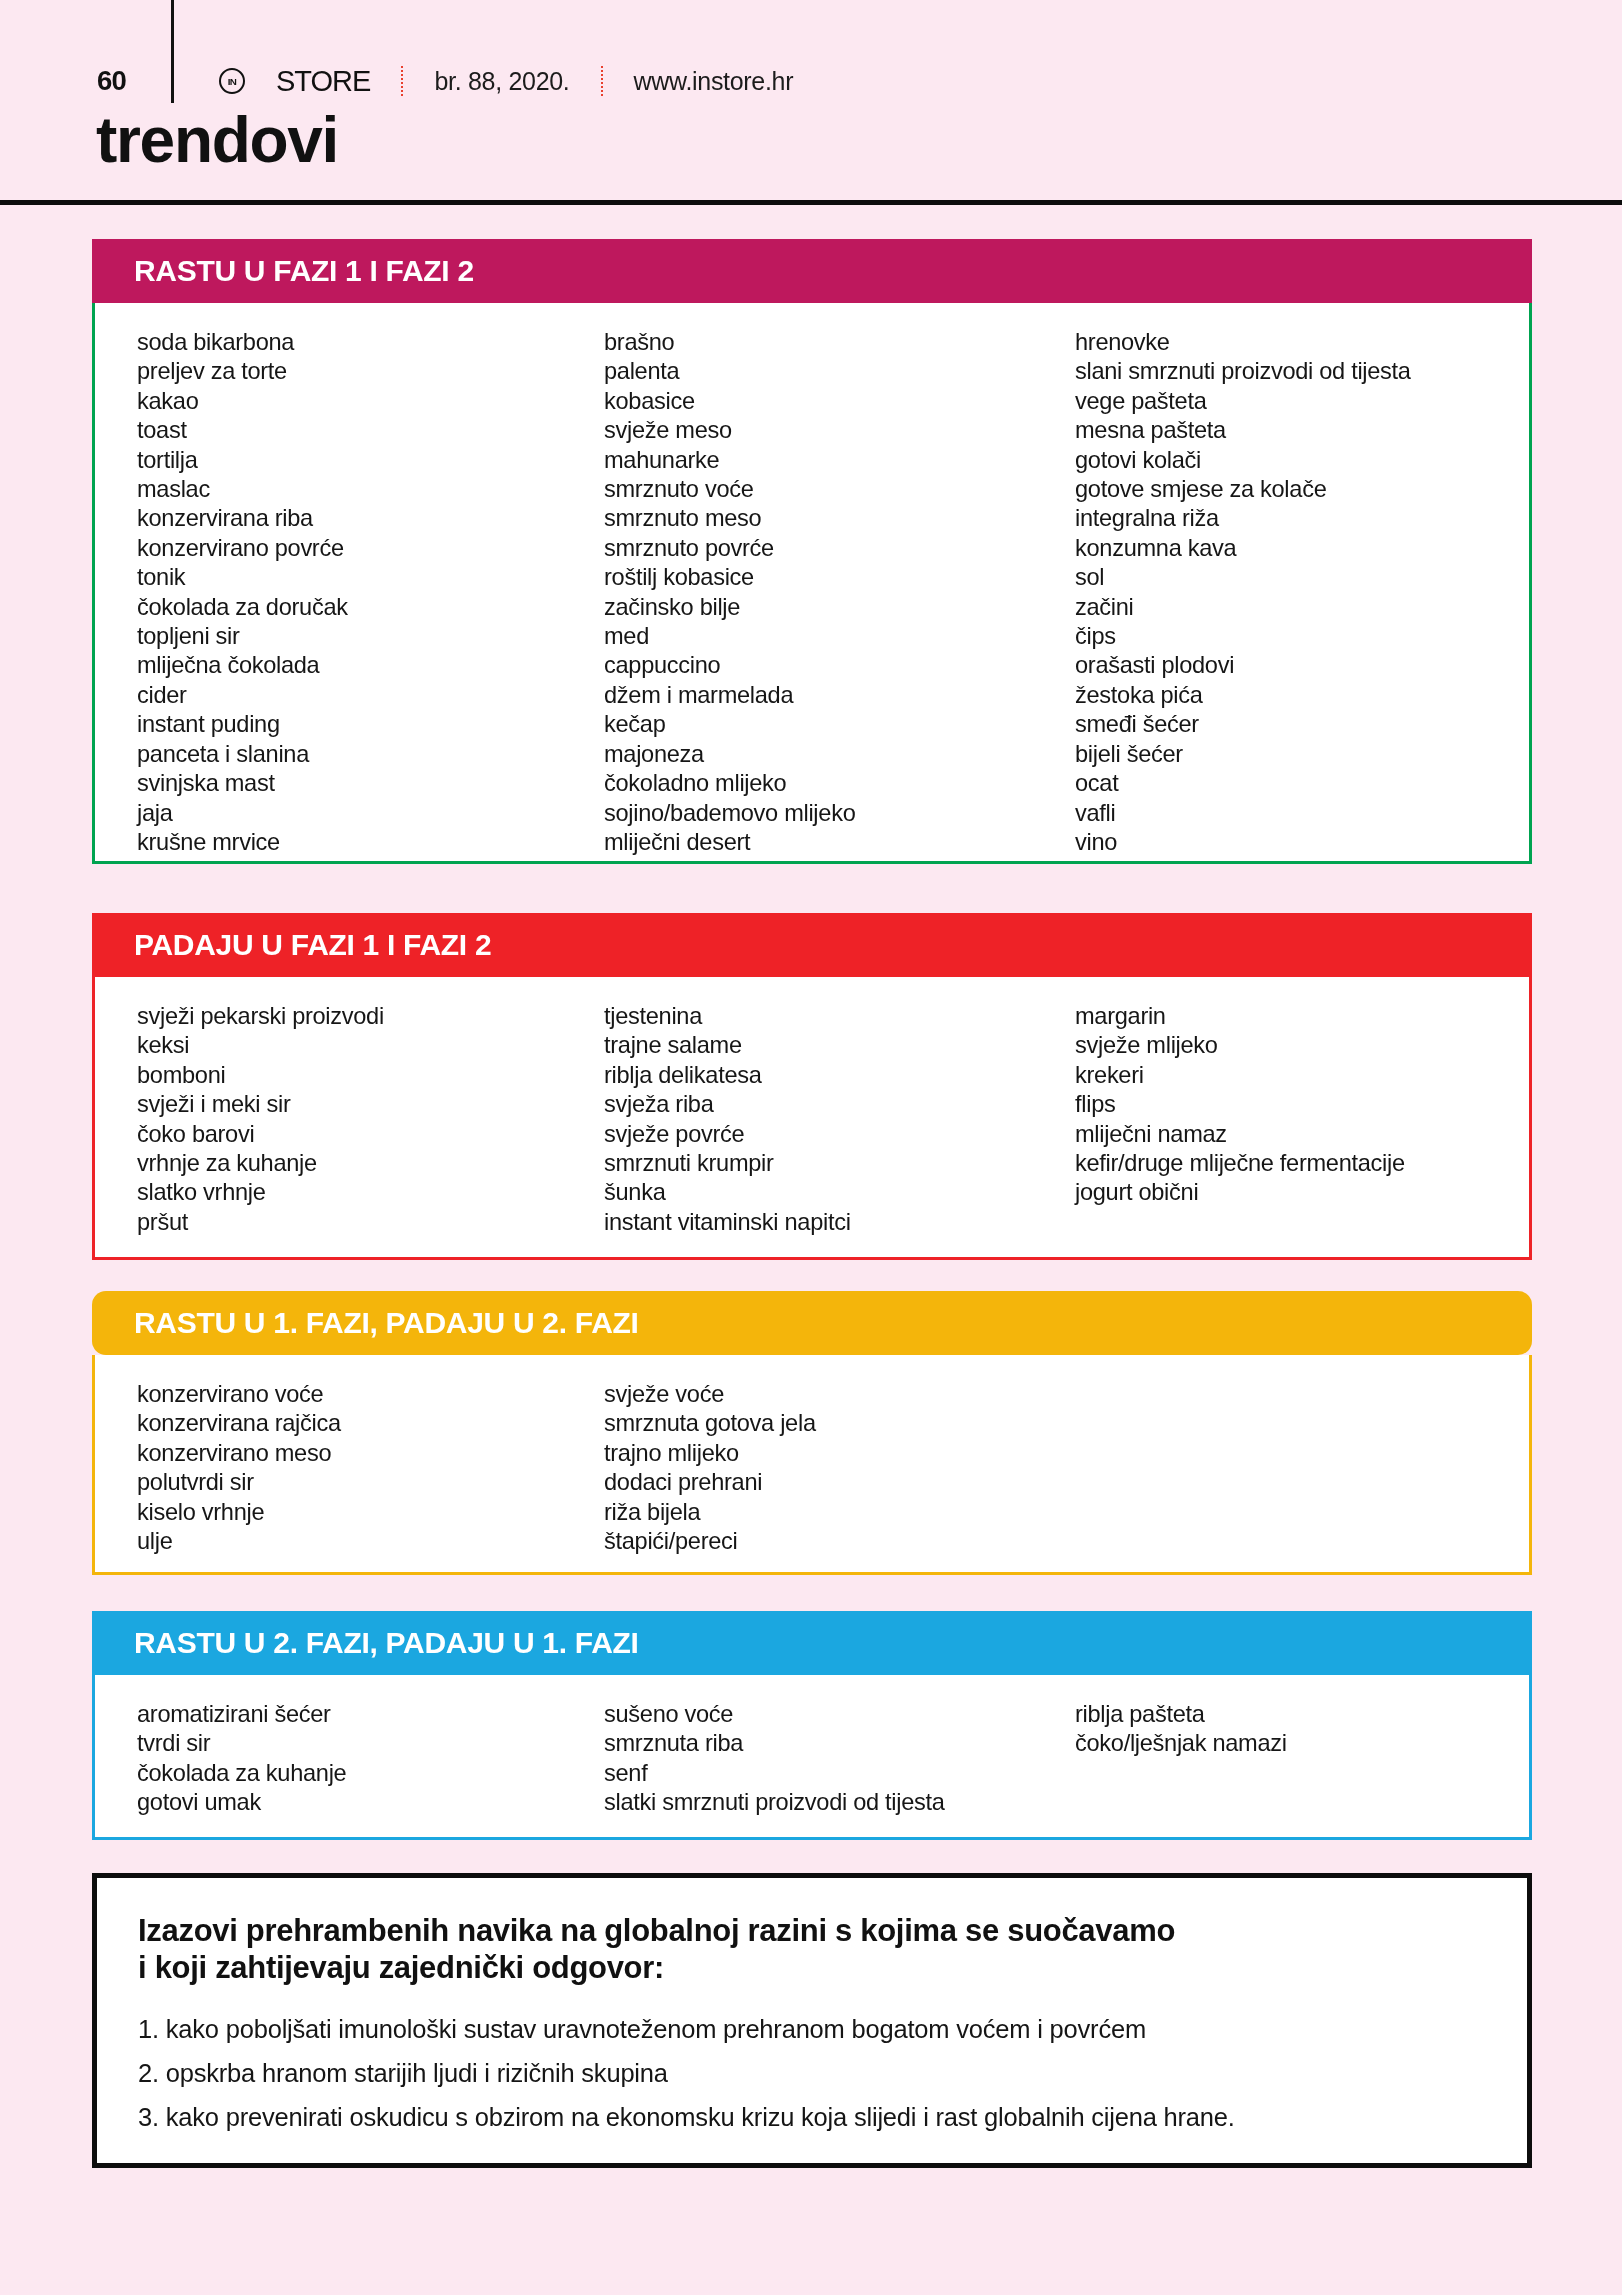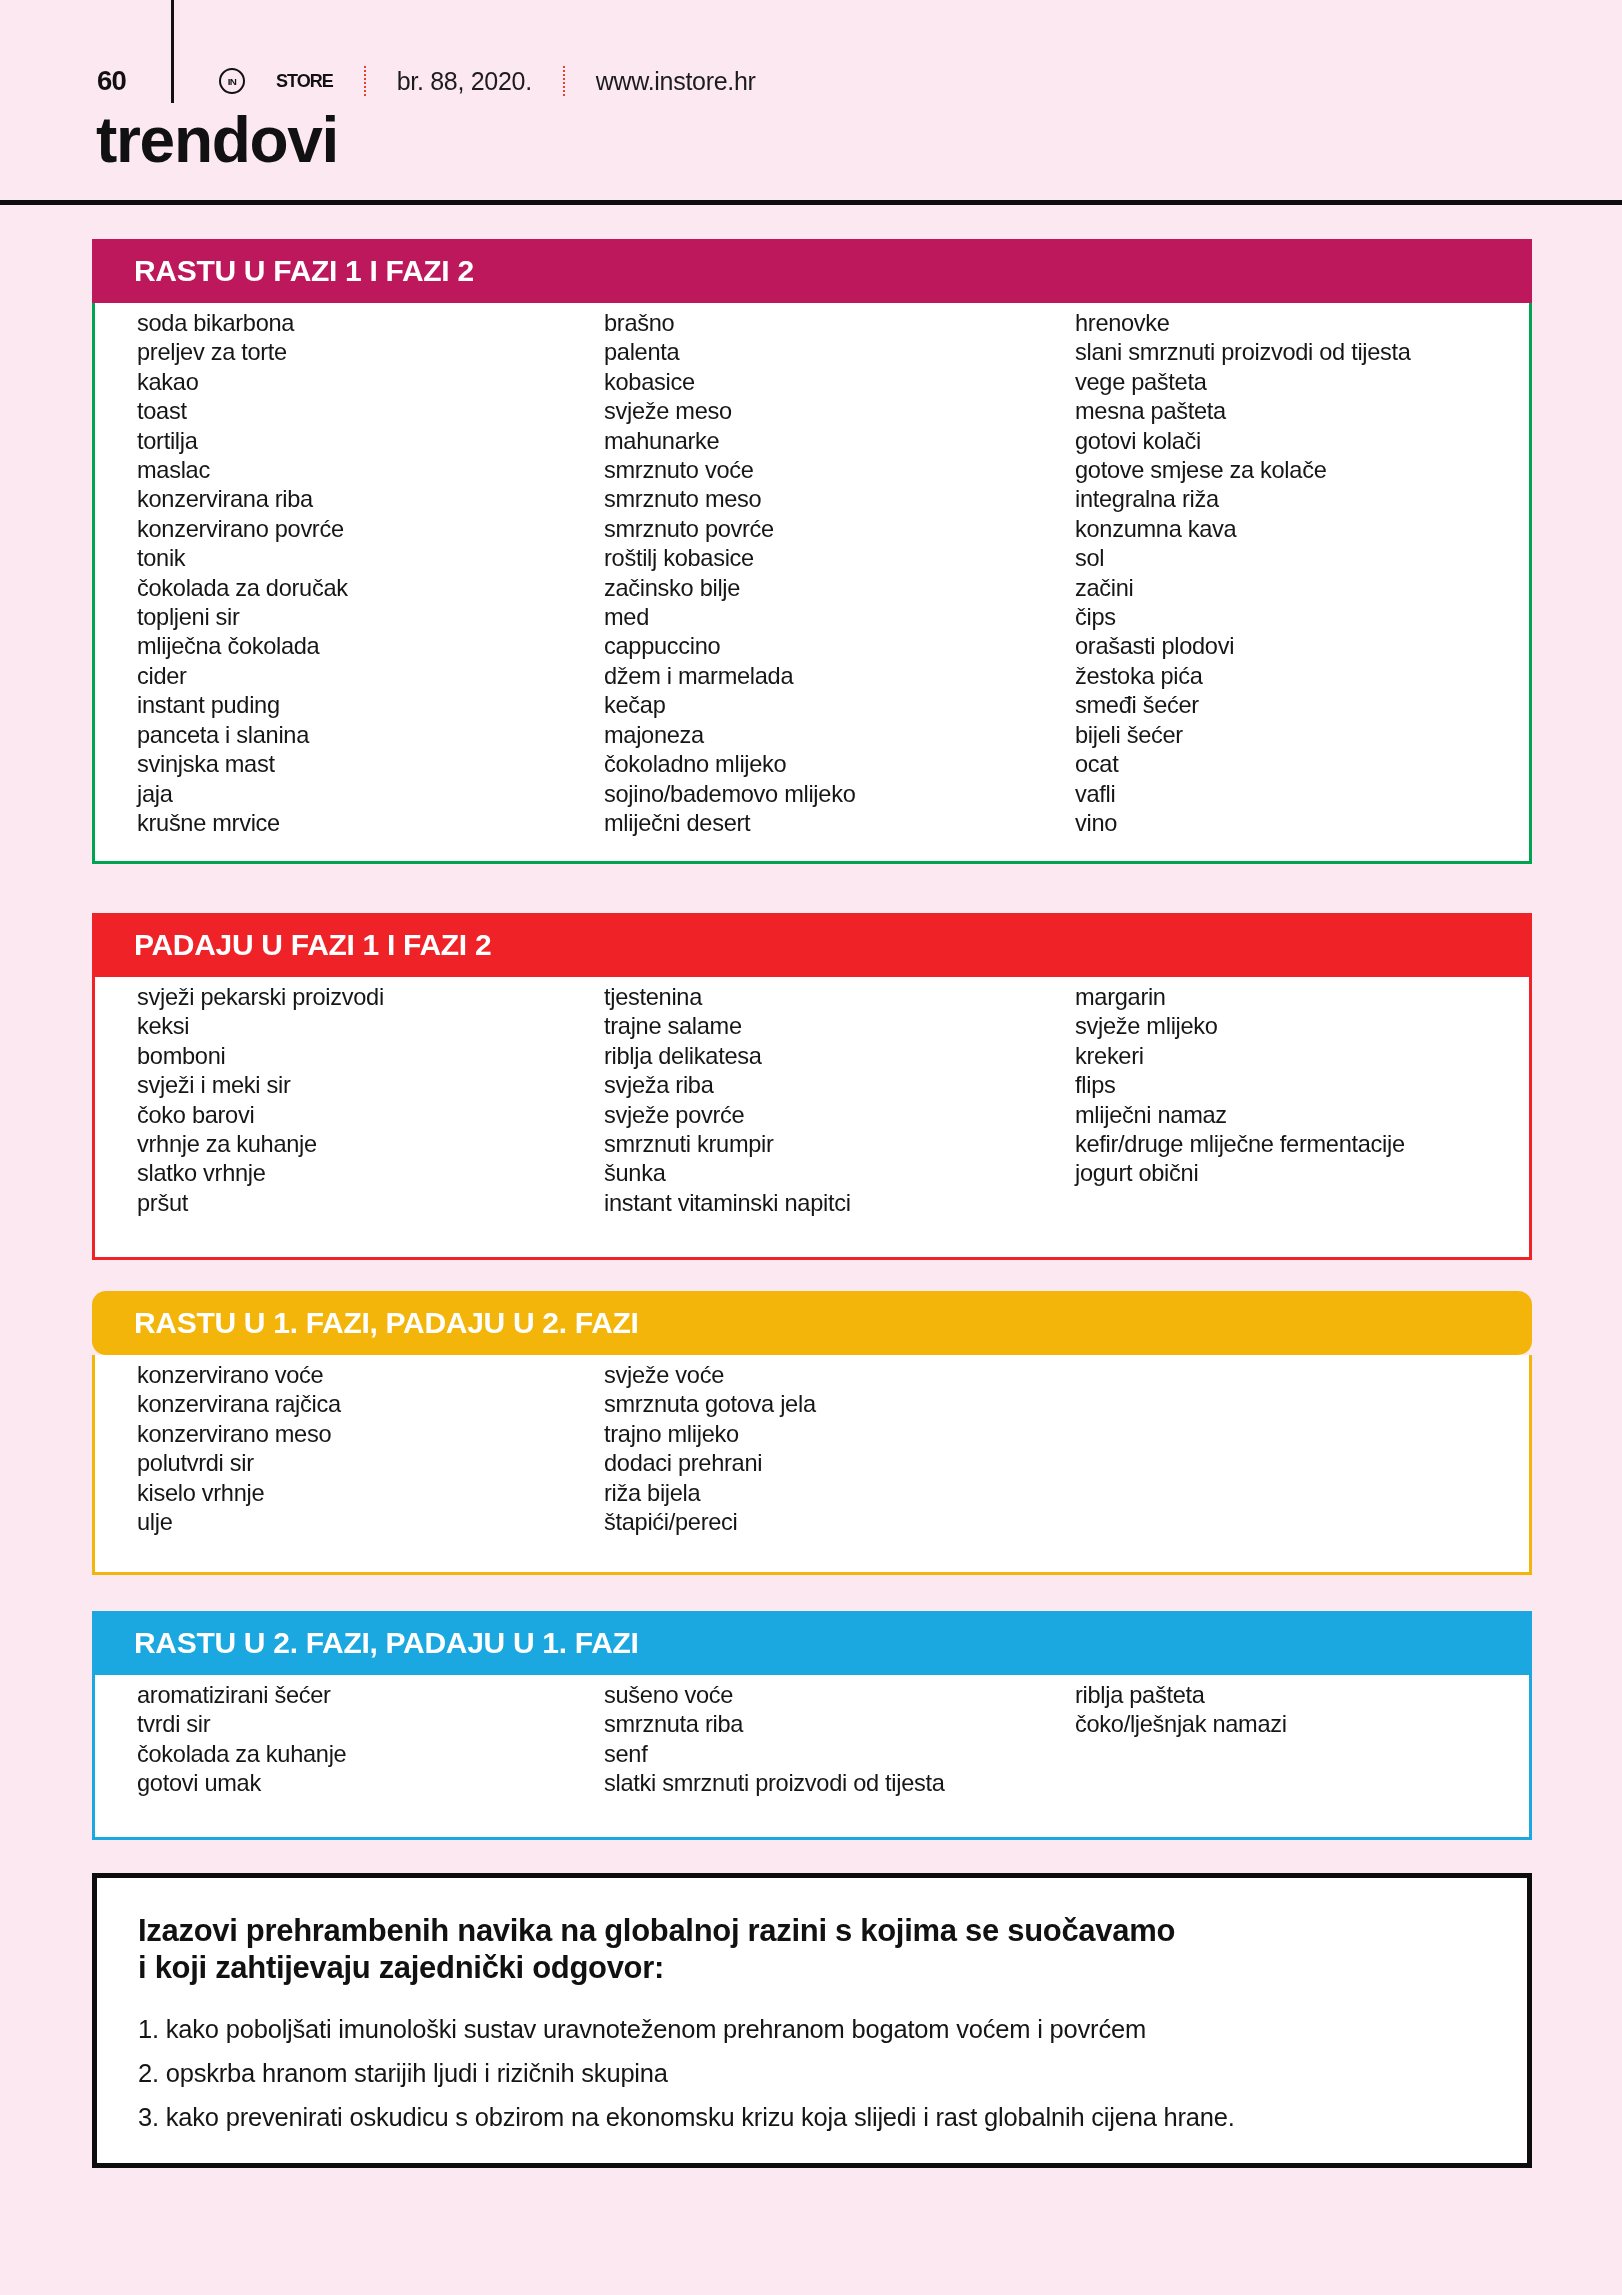--- a/index.html
+++ b/index.html
@@ -16,34 +16,34 @@
 
   
   .page-num { position:absolute; left:97px; top:65px; font-size:27.5px; font-weight:bold; letter-spacing:-0.7px; }
   .v-divider { position:absolute; left:171px; top:0; width:2.6px; height:103px; background:#111; }
   .masthead { position:absolute; left:219px; top:64px; height:34px; display:flex; align-items:center; gap:31px; }
   .logo-circle {
     width:26px; height:26px; border:2.6px solid #111; border-radius:50%;
     display:flex; align-items:center; justify-content:center;
     font-size:9.8px; font-weight:bold; letter-spacing:-0.7px;
   }
-  .logo-store { font-size:18px; font-weight:bold; letter-spacing:-1px; }
+  .logo-store { font-size:29px; font-weight:normal; letter-spacing:-1px; }
   .dotted-sep { height:30px; border-left:2.6px dotted #e8402e; }
   .mast-text { font-size:25px; letter-spacing:-0.3px; color:#1c1c1c; }
 
   .page-title { position:absolute; left:96px; top:103px; font-size:64px; font-weight:bold; letter-spacing:-1.3px; }
   .top-rule { position:absolute; left:0; top:200px; width:1623px; height:4.6px; background:#0d0d0d; }
 
   
   .cat-box { position:absolute; left:92px; width:1440px; }
   .cat-head { height:64px; display:flex; align-items:center; padding-left:42px; }
   .cat-head h2 { color:#fff; font-size:30px; font-weight:bold; letter-spacing:-0.3px; }
   .cat-body {
     background:#fff; border:3.3px solid; border-top:none;
-    padding:6px 42px 0 42px; display:flex;
+    padding:25px 42px 0 42px; display:flex;
   }
   .col { width:467px; }
   .col + .col { width:471px; }
   .col + .col + .col { width:auto; flex:1; }
   .cat-body .li {
     font-size:23.6px; line-height:29.4px; letter-spacing:-0.3px; color:#161616;
     white-space:nowrap;
   }
 
   

